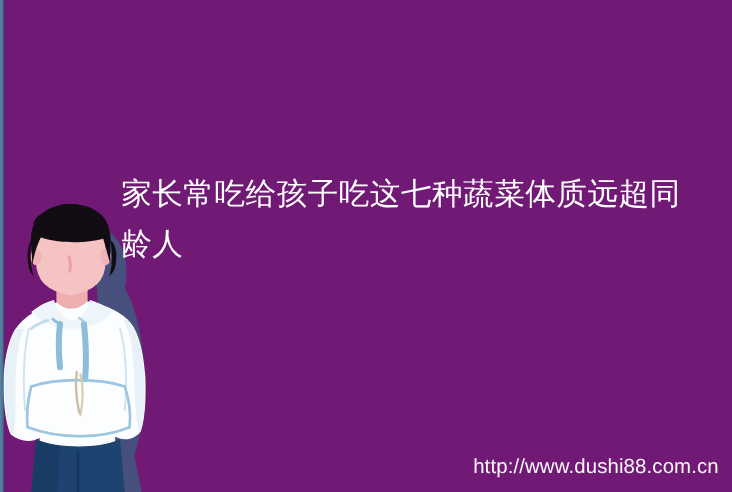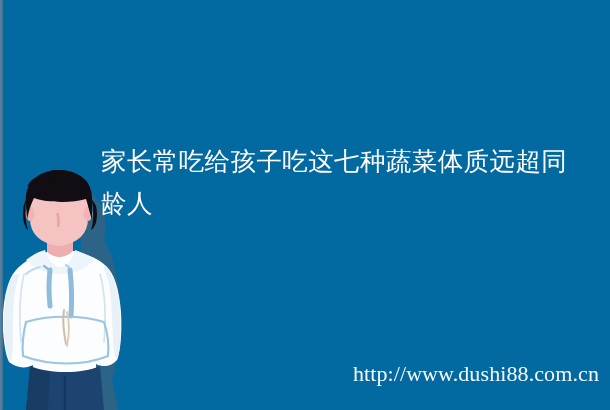--- a/index.html
+++ b/index.html
@@ -38,44 +38,44 @@
     letter-spacing: 0.4px;
     font-weight: 400;
     z-index: 5;
     white-space: pre-wrap;
   }
 
   
   .watermark {
     position: absolute;
     right: 11px;
-    bottom: 27px;
+    bottom: 12px;
     color: #ffffff;
-    font-size: 22px;
+    font-size: 17px;
     line-height: 19px;
     letter-spacing: 0.1px;
     z-index: 5;
     opacity: 0.97;
   }
 
   
   .figure {
     position: absolute;
     left: 0;
     bottom: 0;
     width: 135px;
     height: 240px;
     z-index: 4;
   }
   .figure svg { display:block; width:100%; height:100%; }
 </style>
 </head>
 <body>
 
-<div id="banner" style="background: #0369a1; font-family: Liberation Serif, serif;">
+<div id="banner" style="background: #701a75;">
 
   <div class="left-edge"></div>
 
   <div class="figure">
     <svg viewBox="0 0 135 240" xmlns="http://www.w3.org/2000/svg">
       <defs>
         <clipPath id="clipBanner">
             <rect x="0" y="0" width="135" height="240"></rect>
           </clipPath>
       </defs>

